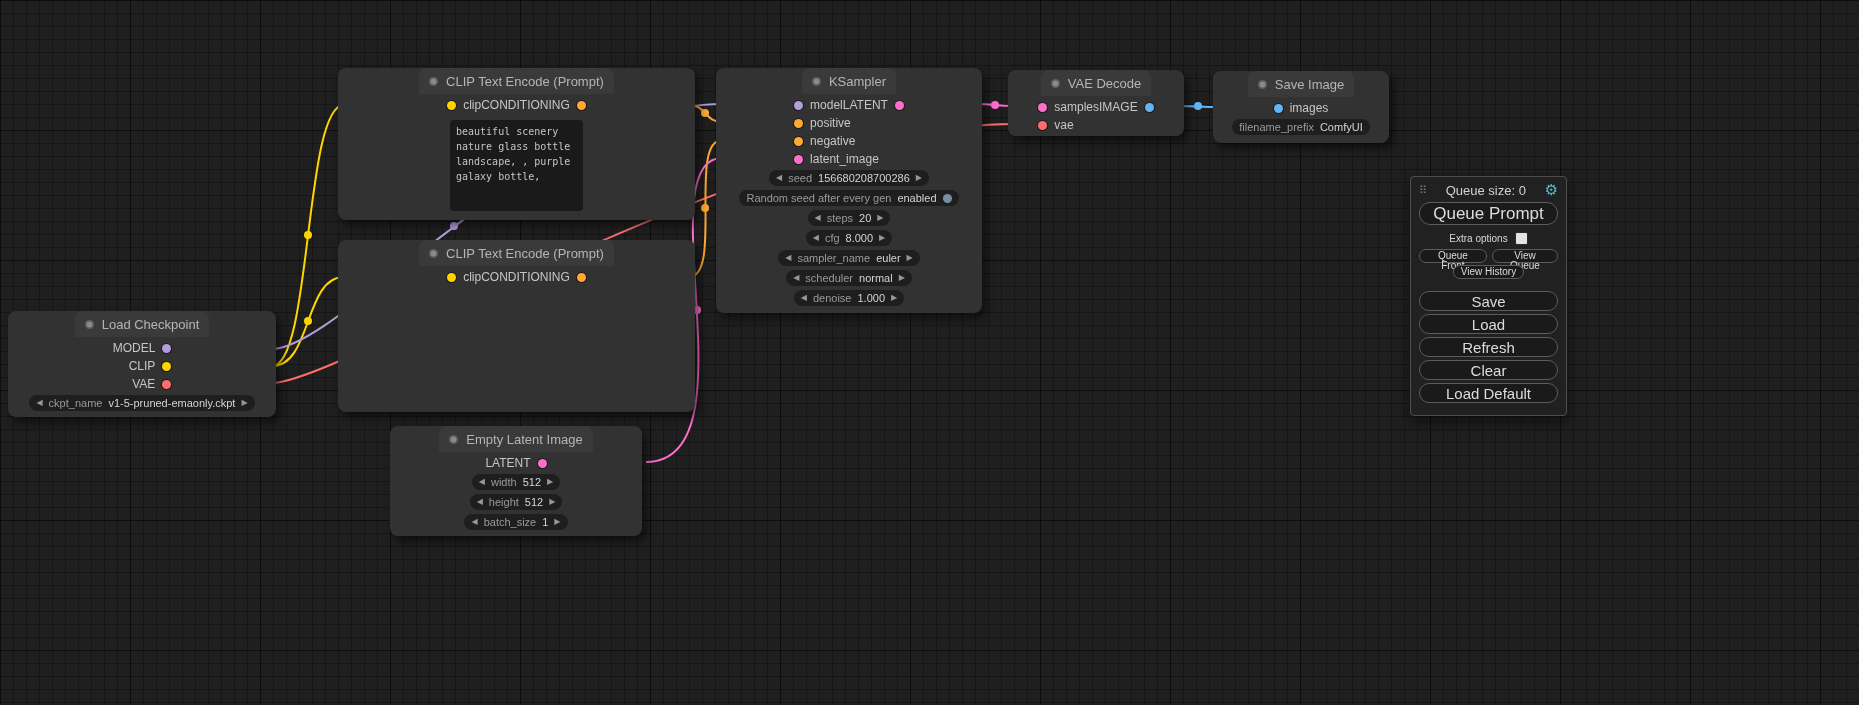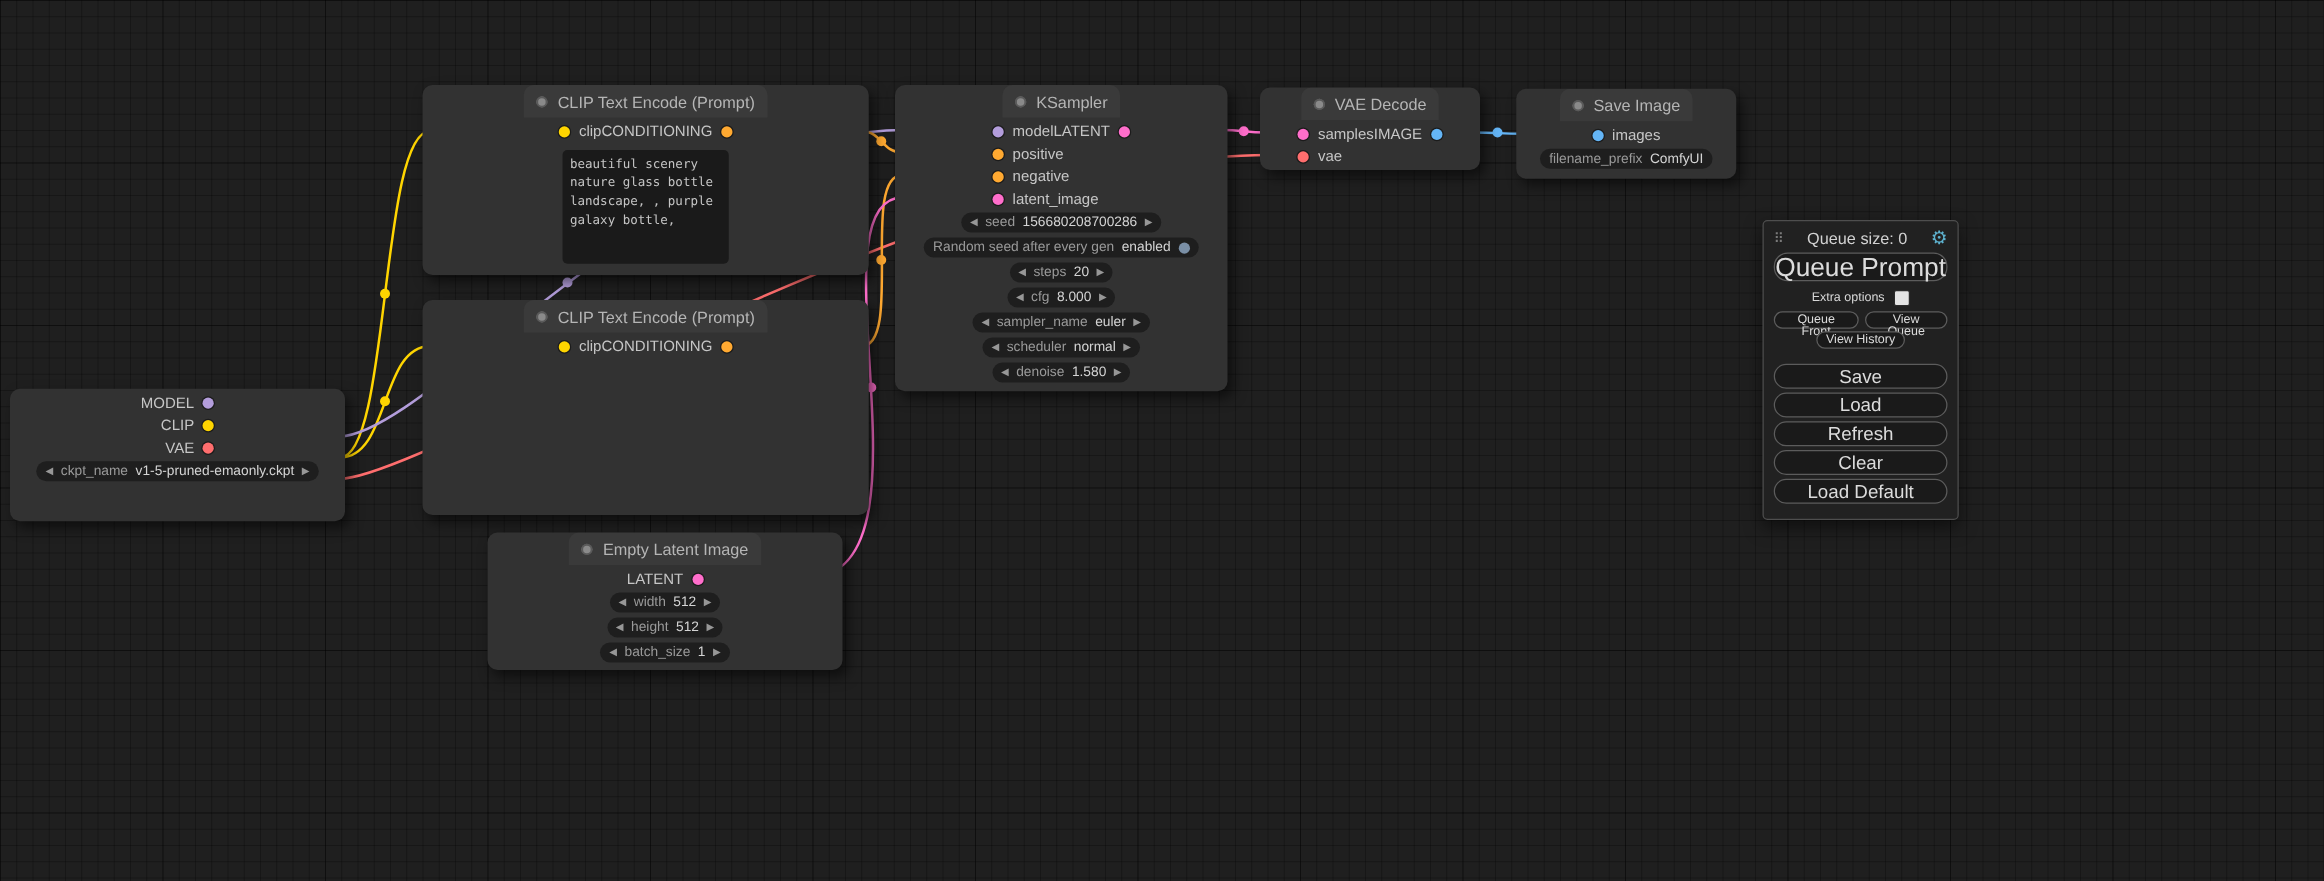--- a/index.html
+++ b/index.html
@@ -37,21 +37,21 @@
   #menu{position:absolute;left:1410px;top:176px;width:157px;z-index:3;box-sizing:border-box;
     background:#212121;border:1px solid #4e4e4e;border-radius:4px;padding:4px 8px 9px;
     box-shadow:0 6px 14px rgba(0,0,0,.5);}
   .mhead{display:flex;align-items:center;height:18px;margin-bottom:3px;color:#d2d2d2;font-size:13px;}
   .mdrag{color:#7a7a7a;font-size:11px;cursor:grab;}
   .mqueue{flex:1;text-align:center;}
   .mgear{color:#5db2cf;font-size:15px;cursor:pointer;}
   button.btn{display:block;width:100%;box-sizing:border-box;background:#1a1a1a;border:1px solid #5c5c5c;
     border-radius:11px;color:#dcdcdc;text-align:center;font-family:"Liberation Sans",sans-serif;
     cursor:pointer;padding:0;}
-  .btn.qp{height:23px;font-size:21px;margin:3px 0 5px;}
+  .btn.qp{height:23px;font-size:17px;margin:3px 0 5px;}
   .btn.big{height:20px;font-size:15px;margin:3px 0;}
   .btn.gap{margin-top:12px;}
   .extra{display:flex;align-items:center;justify-content:center;gap:7px;color:#d8d8d8;font-size:10px;height:17px;}
   .chk{width:11px;height:11px;background:#e4e4e4;border-radius:2px;border:1px solid #2b2b2b;cursor:pointer;}
   .smallrow{display:flex;justify-content:center;gap:5px;margin:2px 0;}
   button.btn.sm{display:inline-block;width:auto;font-size:10px;padding:1px 7px;border-radius:8px;height:14px;line-height:10px;}
 </style>
 </head>
 <body>
 
@@ -72,20 +72,24 @@
     <circle cx="705" cy="208" r="4" fill="#FFA931"></circle>
     <path class="wire" d="M646,462 C756,462 646,158 722,158" stroke="#FF6ECB"></path>
     <circle cx="697" cy="310" r="4" fill="#FF6ECB"></circle>
     <path class="wire" d="M976,104 C996,104 994,106 1014,106" stroke="#FF6ECB"></path>
     <circle cx="995" cy="105" r="4" fill="#FF6ECB"></circle>
     <path class="wire" d="M1178,106 C1199,106 1198,107 1219,107" stroke="#64B5F6"></path>
     <circle cx="1198" cy="106" r="4" fill="#64B5F6"></circle>
   </svg>
 
   <div class="node" style="left:8px;top:311px;width:268px;height:106px;">
+    <div class="titlebar">
+      <span class="tdot" style="background-color: rgb(138, 138, 138);"></span>
+      <span>Load Checkpoint</span>
+    </div>
     <div class="slots">
       <div class="srow">
         <span class="out">
             <span>MODEL</span>
             <span class="sdot" style="background-color: rgb(179, 157, 219);"></span>
           </span>
       </div>
       <div class="srow">
         <span class="out">
             <span>CLIP</span>
@@ -139,21 +143,21 @@
             <span>clip</span>
           </span>
         <span class="out">
             <span>CONDITIONING</span>
             <span class="sdot" style="background-color: rgb(255, 169, 49);"></span>
           </span>
       </div>
     </div>
   </div>
 
-  <div class="node" style="left:390px;top:426px;width:284px;height:110px;">
+  <div class="node" style="left:390px;top:426px;width:252px;height:110px;">
     <div class="titlebar">
       <span class="tdot" style="background-color: rgb(138, 138, 138);"></span>
       <span>Empty Latent Image</span>
     </div>
     <div class="slots">
       <div class="srow">
         <span class="out">
             <span>LATENT</span>
             <span class="sdot" style="background-color: rgb(255, 110, 203);"></span>
           </span>
@@ -245,21 +249,21 @@
     </div>
     <div class="widget">
       <span class="warr">◀</span>
       <span class="wlabel">scheduler</span>
       <span class="wvalue">normal</span>
       <span class="warr">▶</span>
     </div>
     <div class="widget">
       <span class="warr">◀</span>
       <span class="wlabel">denoise</span>
-      <span class="wvalue">1.580</span>
+      <span class="wvalue">1.000</span>
       <span class="warr">▶</span>
     </div>
   </div>
 
   <div class="node" style="left:1213px;top:71px;width:176px;height:72px;">
     <div class="titlebar">
       <span class="tdot" style="background-color: rgb(138, 138, 138);"></span>
       <span>Save Image</span>
     </div>
     <div class="slots">

